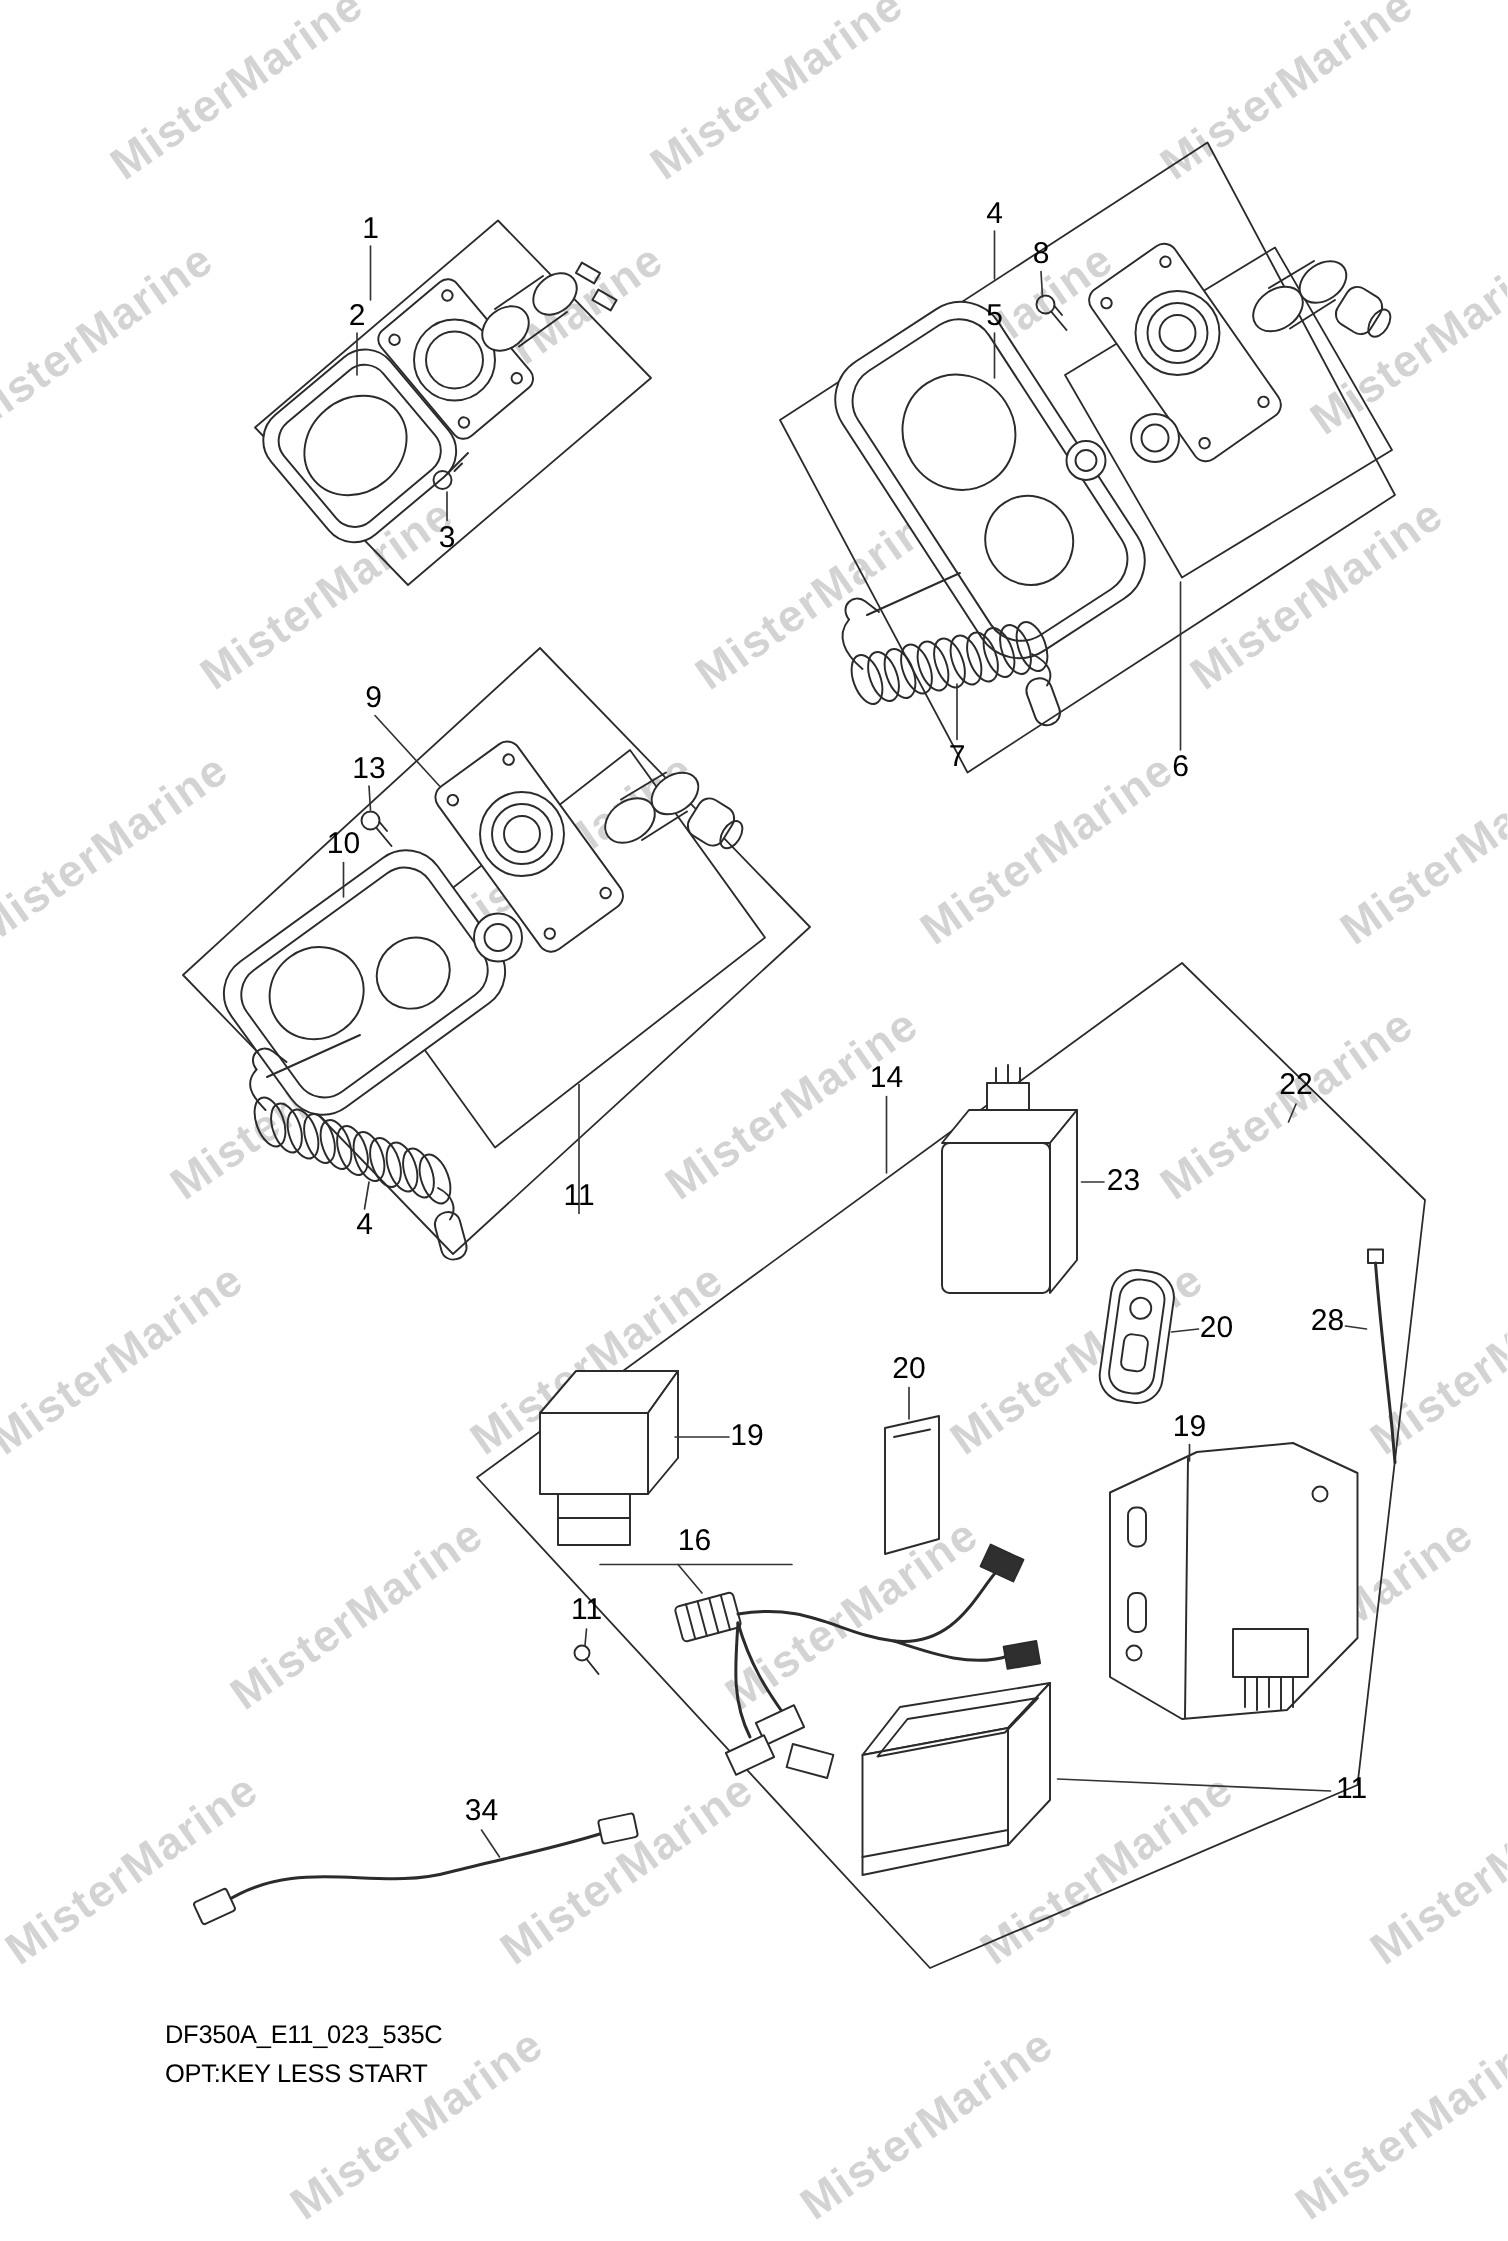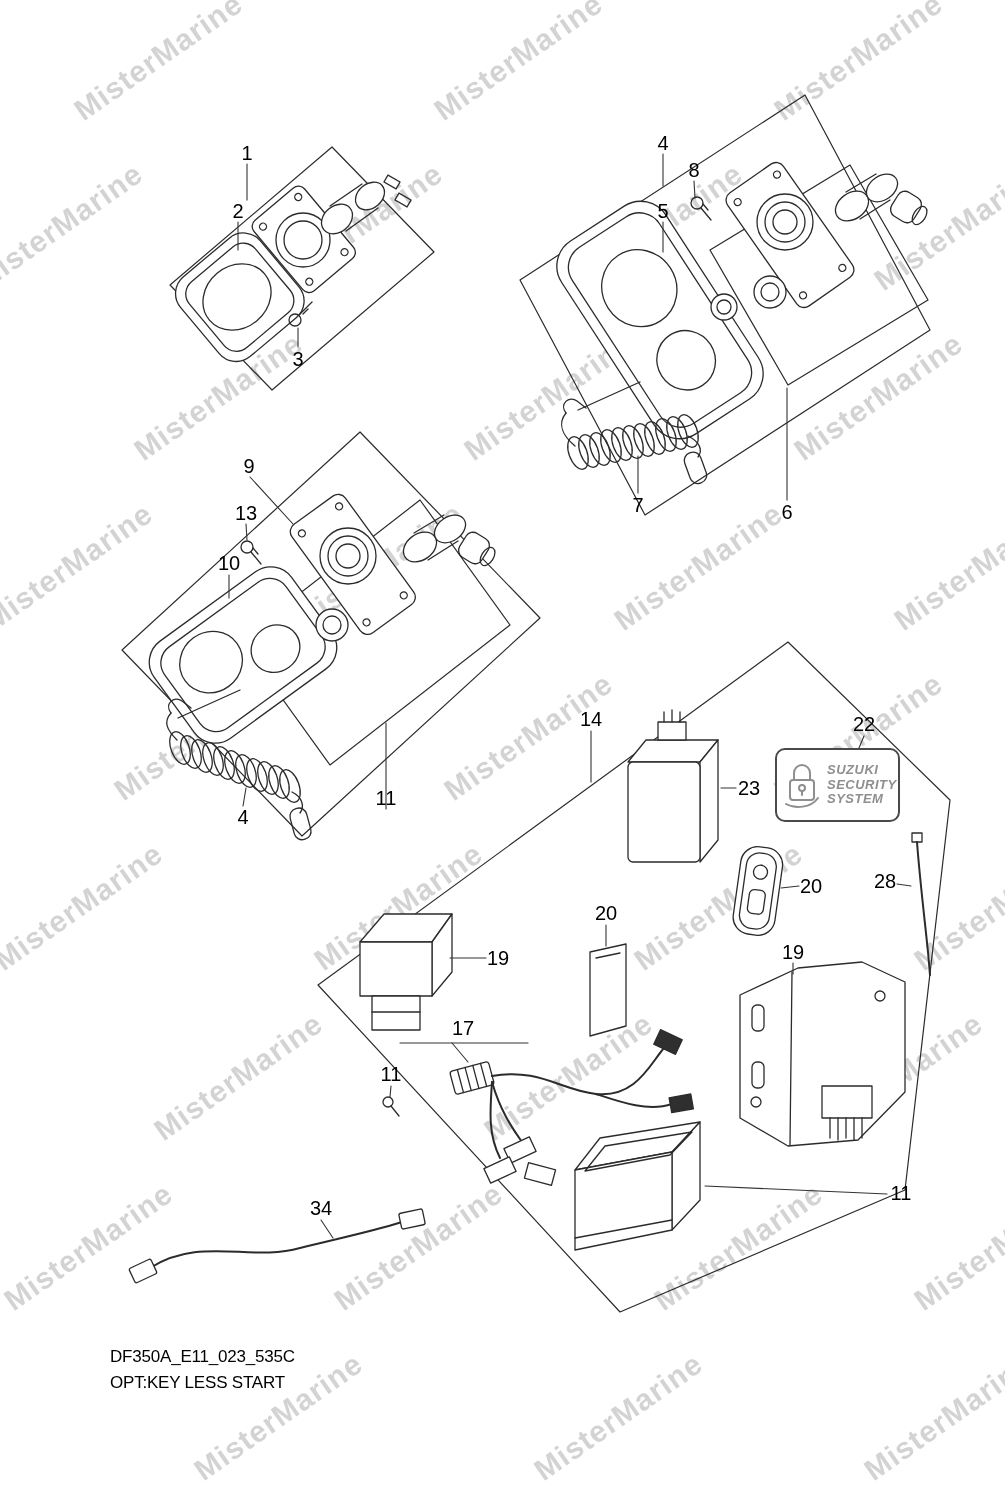--- a/index.html
+++ b/index.html
@@ -343,53 +343,37 @@
       <line class="leader" x1="606" y1="925" x2="606" y2="946"></line>
       <line class="leader" x1="793" y1="963" x2="793" y2="974"></line>
       <line class="leader" x1="400" y1="1043" x2="528" y2="1043"></line>
       <line class="leader" x1="452" y1="1043" x2="468" y2="1062"></line>
       <line class="leader" x1="391" y1="1086" x2="390" y2="1097"></line>
       <line class="leader" x1="887" y1="1194" x2="705" y2="1186"></line>
       <line class="leader" x1="321" y1="1220" x2="333" y2="1238"></line>
     </g>
   </svg>
 
-  <div class="sticker">
-    <div class="lock-wrap">
-      <svg class="lock" width="38" height="54" viewBox="0 0 38 54">
-        <path d="M11,24 v-7 a8,8 0 0 1 16,0 v7"></path>
-        <rect x="7" y="24" width="24" height="20" rx="3"></rect>
-        <circle cx="19" cy="32" r="3"></circle>
-        <line x1="19" y1="35" x2="19" y2="39"></line>
-        <path d="M3,48 C12,53 28,52 35,42"></path>
-      </svg>
-    </div>
-    <div class="sticker-text">
-      <div>SUZUKI</div>
-      <div>SECURITY</div>
-      <div>SYSTEM</div>
-    </div>
-  </div>
 
   <div class="plabel" style="left:247px;top:153px">1</div>
   <div class="plabel" style="left:238px;top:211px">2</div>
   <div class="plabel" style="left:298px;top:359px">3</div>
   <div class="plabel" style="left:663px;top:143px">4</div>
   <div class="plabel" style="left:663px;top:211px">5</div>
   <div class="plabel" style="left:787px;top:512px">6</div>
   <div class="plabel" style="left:638px;top:505px">7</div>
   <div class="plabel" style="left:694px;top:170px">8</div>
   <div class="plabel" style="left:249px;top:466px">9</div>
   <div class="plabel" style="left:229px;top:563px">10</div>
   <div class="plabel" style="left:386px;top:798px">11</div>
   <div class="plabel" style="left:243px;top:817px">4</div>
   <div class="plabel" style="left:246px;top:513px">13</div>
   <div class="plabel" style="left:591px;top:719px">14</div>
   <div class="plabel" style="left:901px;top:1193px">11</div>
-  <div class="plabel" style="left:463px;top:1028px">17</div>
+  <div class="plabel" style="left:463px;top:1028px">16</div>
   <div class="plabel" style="left:391px;top:1074px">11</div>
   <div class="plabel" style="left:793px;top:952px">19</div>
   <div class="plabel" style="left:498px;top:958px">19</div>
   <div class="plabel" style="left:606px;top:913px">20</div>
   <div class="plabel" style="left:885px;top:881px">28</div>
   <div class="plabel" style="left:864px;top:724px">22</div>
   <div class="plabel" style="left:749px;top:788px">23</div>
   <div class="plabel" style="left:811px;top:886px">20</div>
   <div class="plabel" style="left:321px;top:1208px">34</div>
 

